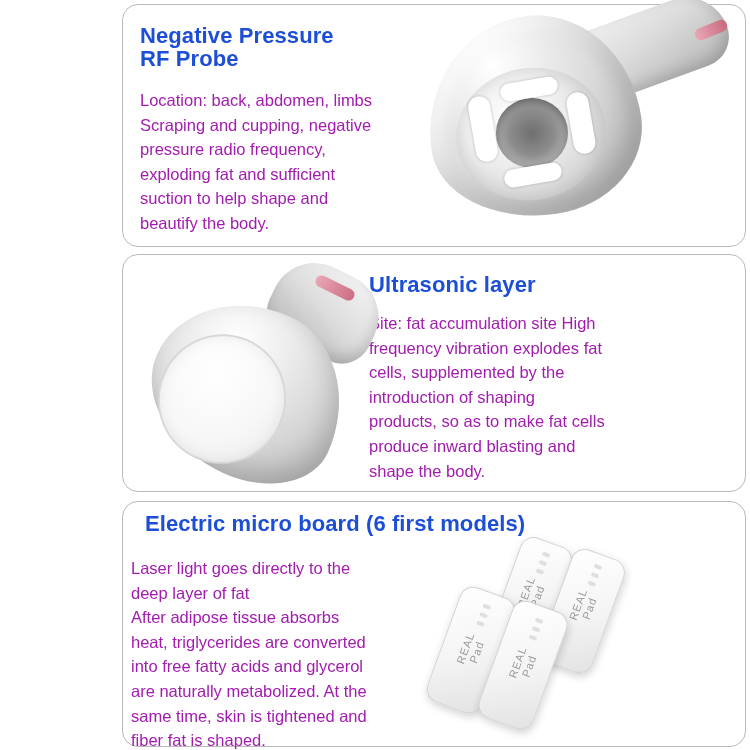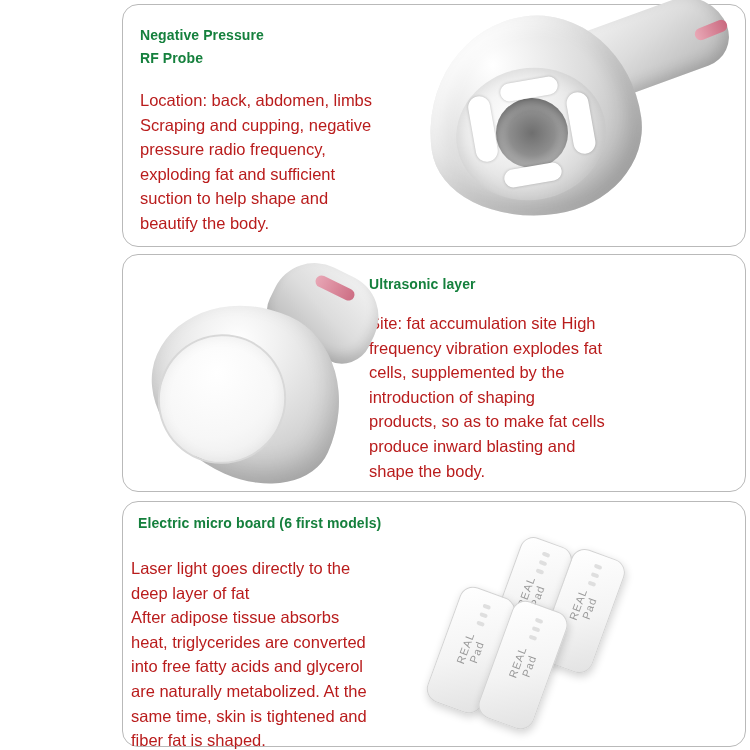--- a/index.html
+++ b/index.html
@@ -30,43 +30,43 @@
   }
   
   #card-1 { left: 122px; top: 4px; width: 624px; height: 243px; }
   
   #card-2 { left: 122px; top: 254px; width: 624px; height: 238px; }
   
   #card-3 { left: 122px; top: 501px; width: 624px; height: 246px; }
 
   .title {
     position: absolute;
-    font-size: 14px;
+    font-size: 22px;
     font-weight: bold;
     line-height: 23px;
-    color: #15803d;
+    color: #1d4ed8;
     letter-spacing: 0.1px;
   }
   .body-text {
     position: absolute;
     font-size: 16.5px;
     line-height: 24.6px;
-    color: #b91c1c;
+    color: #a21caf;
   }
 
   
   #c1-title { left: 140px; top: 24px; width: 280px; }
   #c1-text  { left: 140px; top: 88px; width: 270px; }
 
   
   #c2-title { left: 369px; top: 273px; width: 300px; }
   #c2-text  { left: 369px; top: 311px; width: 262px; }
 
   
-  #c3-title { left: 138px; top: 512px; width: 460px; }
+  #c3-title { left: 145px; top: 512px; width: 460px; }
   #c3-text  { left: 131px; top: 556px; width: 270px; }
 
   
   .imgbox { position: absolute; }
 
   
   #img-1 { left: 404px; top: 10px; width: 330px; height: 230px; }
 
   .rf-body {
     position: absolute;

